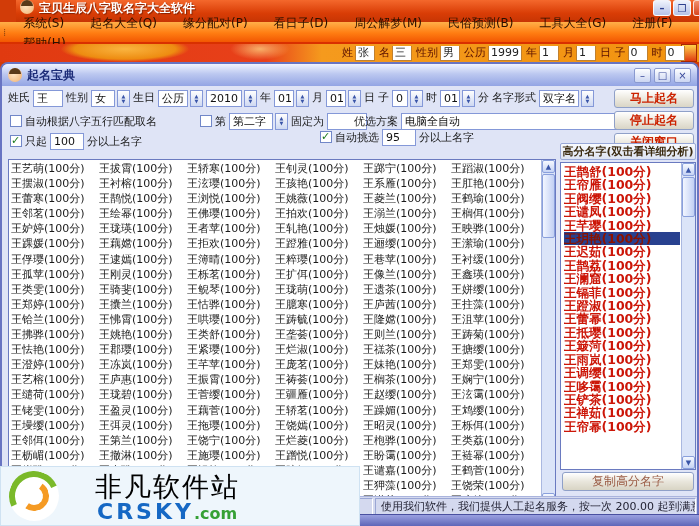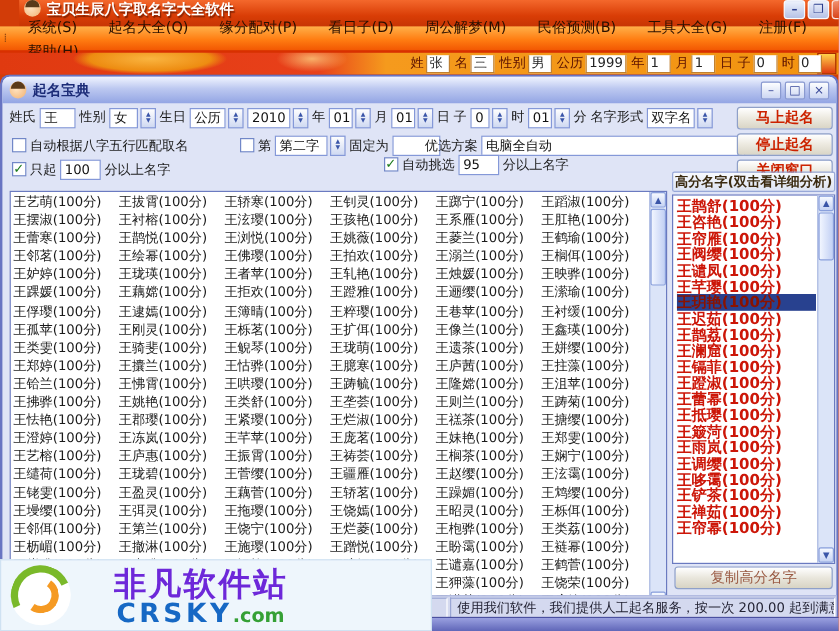--- a/index.html
+++ b/index.html
@@ -94,21 +94,21 @@
 
   
   .bottombar{position:absolute;left:0;top:514px;width:699px;height:12px;background:linear-gradient(#9aa0e0,#5f66b8);border-top:1px solid #4a50a0;box-sizing:border-box;}
 
   
   .watermark{position:absolute;left:0;top:466px;width:360px;height:60px;background:#eef6fc;border:1px solid #cfe2f2;box-sizing:border-box;z-index:50;}
   .swirl{position:absolute;left:8px;top:4px;width:50px;height:50px;border-radius:50%;background:#fff;
     border:6px solid transparent;border-top-color:#7ab92a;border-left-color:#7ab92a;box-sizing:border-box;transform:rotate(20deg);}
   .swirl::after{content:"";position:absolute;left:4px;top:4px;width:30px;height:30px;border-radius:50%;
     border:6px solid transparent;border-bottom-color:#f59a23;border-right-color:#f59a23;box-sizing:border-box;transform:rotate(-30deg);}
-  .wm-line1{position:absolute;left:94px;top:2px;font-size:27px;font-weight:bold;color:#6d28d9;letter-spacing:2px;white-space:nowrap;}
+  .wm-line1{position:absolute;left:94px;top:2px;font-size:27px;font-weight:normal;color:#000000;letter-spacing:2px;white-space:nowrap;}
   .wm-line2{position:absolute;left:96px;top:32px;font-weight:bold;white-space:nowrap;}
   .wm-crsky{font-size:22px;color:#1668c4;letter-spacing:3px;}
   .wm-com{font-size:16px;color:#35a035;}
 </style>
 </head>
 <body>
 
 <div class="app" data-name="application-window">
 
   <div class="titlebar" data-name="titlebar">
@@ -383,21 +383,20 @@
         <div class="sb-btn" style="top:0" data-name="scroll-up-icon">▲</div>
         <div class="sb-thumb" style="top:14px;height:64px" data-name="scrollbar-thumb"></div>
         <div class="sb-btn" style="bottom:0" data-name="scroll-down-icon">▼</div>
       </div>
     </div>
 
     <div class="hs-header" data-name="high-score-header">高分名字(双击看详细分析)</div>
     <div class="hs-listbox" data-name="high-score-listbox">
       <div class="hs-list" data-name="high-score-list">
           <div class="hs-item" data-name="high-score-item">王鹊舒(100分)</div>
-          <div class="hs-item" data-name="high-score-item">王咨艳(100分)</div>
           <div class="hs-item" data-name="high-score-item">王帘雁(100分)</div>
           <div class="hs-item" data-name="high-score-item">王阀缨(100分)</div>
           <div class="hs-item" data-name="high-score-item">王谴凤(100分)</div>
           <div class="hs-item" data-name="high-score-item">王芊璎(100分)</div>
           <div class="hs-item selected" data-name="high-score-item">王玥艳(100分)</div>
           <div class="hs-item" data-name="high-score-item">王迟茹(100分)</div>
           <div class="hs-item" data-name="high-score-item">王鹊荔(100分)</div>
           <div class="hs-item" data-name="high-score-item">王澜窟(100分)</div>
           <div class="hs-item" data-name="high-score-item">王镉菲(100分)</div>
           <div class="hs-item" data-name="high-score-item">王蹬淑(100分)</div>

